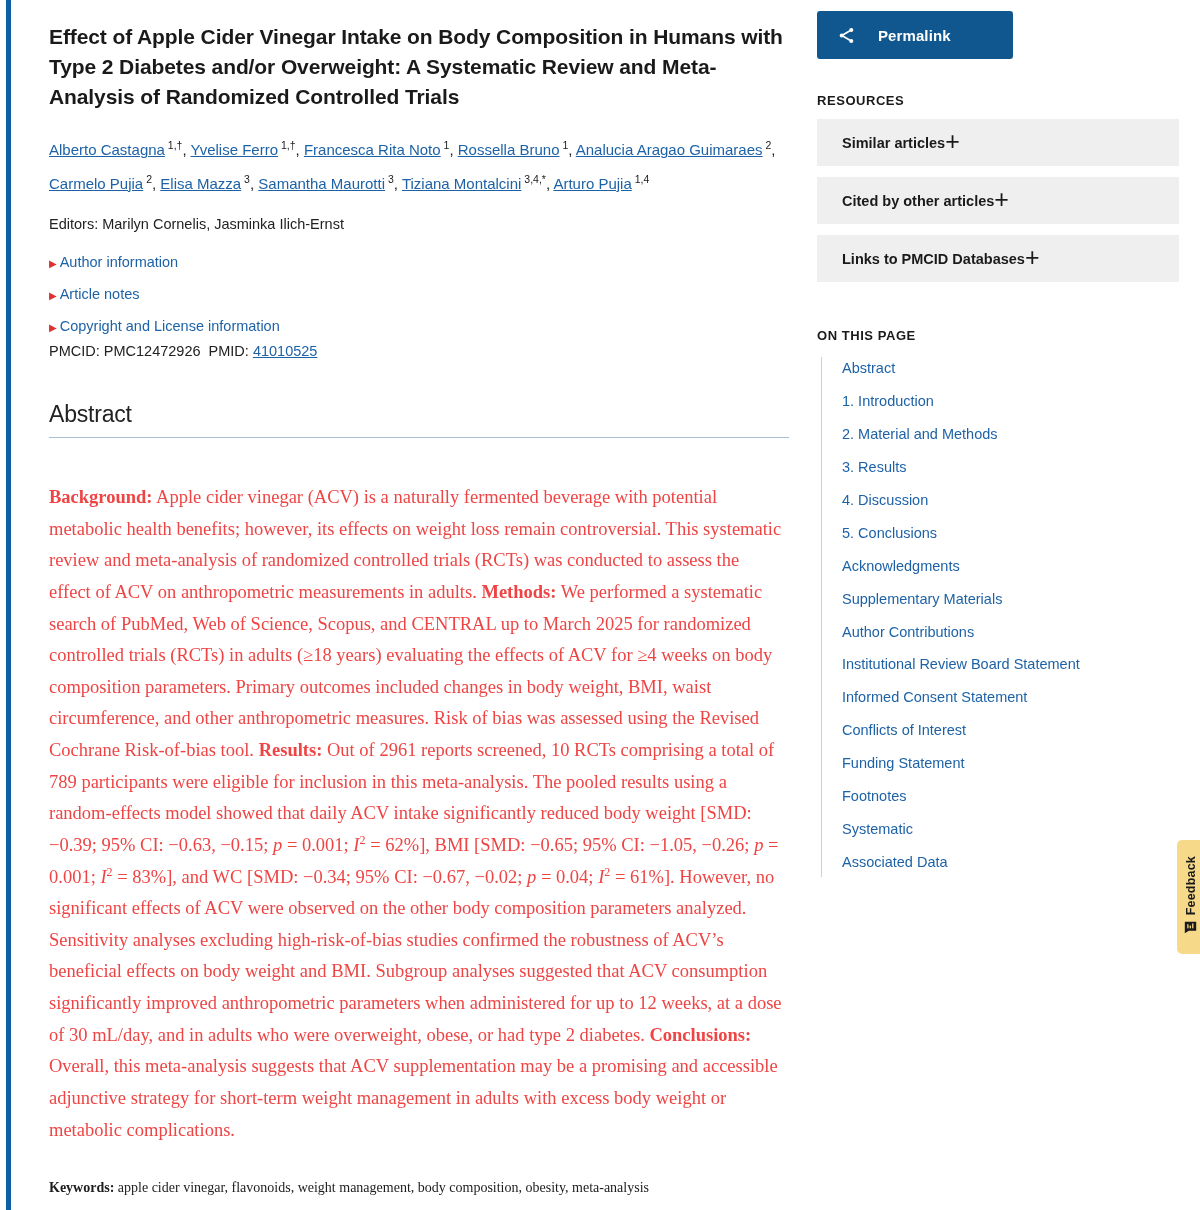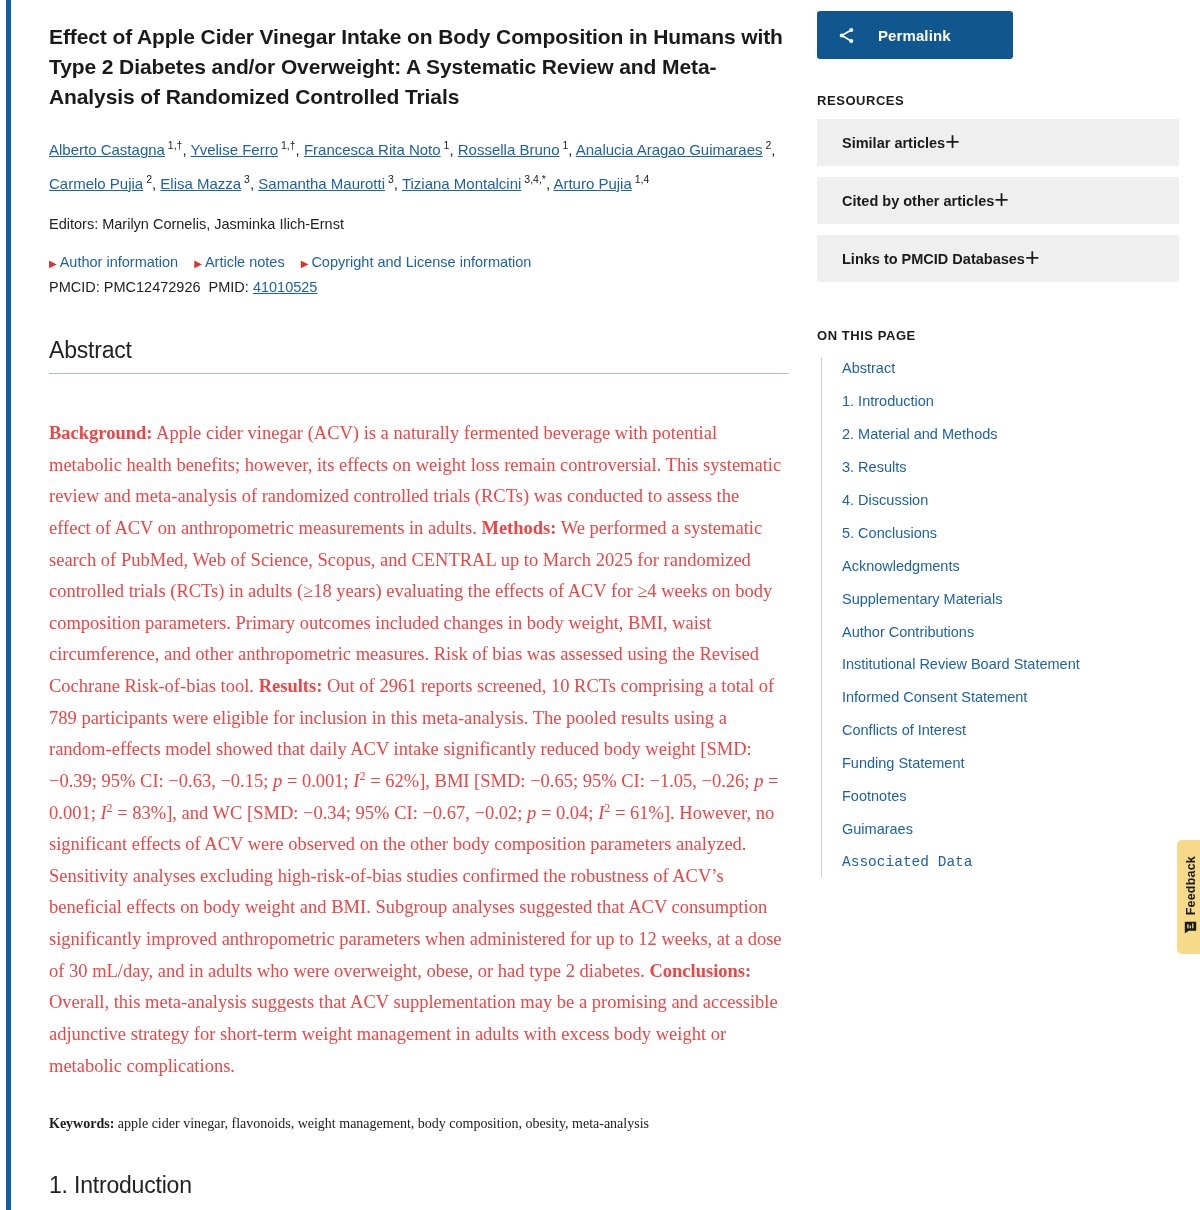--- a/index.html
+++ b/index.html
@@ -64,20 +64,21 @@
     font-size: 14.5px;
     color: #222;
     margin: 16px 0 0 0;
   }
   .infolinks {
     margin: 22px 0 0 0;
     font-size: 14.5px;
     display: flex;
     gap: 16px;
     align-items: baseline;
+    flex-direction: column;
   }
   .infolink {
     color: #1d62a7;
     text-decoration: none;
     white-space: nowrap;
   }
   .tri {
     color: #e03030;
     font-size: 10px;
     margin-right: 3px;
@@ -192,21 +193,21 @@
   }
   #toc a {
     display: block;
     color: #1d62a7;
     font-size: 14.5px;
     text-decoration: none;
     padding: 0 0 0 20px;
     margin-bottom: 17px;
     line-height: 1.1;
   }
-  #toc a:last-child { margin-bottom: 0; font-family: Liberation Mono, monospace; }
+  #toc a:last-child { margin-bottom: 0; }
   
   #feedback-tab {
     position: absolute;
     right: 0;
     top: 840px;
     width: 27px;
     height: 114px;
     background: #f7d98a;
     border-radius: 5px 0 0 5px;
     display: flex;
@@ -306,21 +307,21 @@
         <a href="#">4. Discussion</a>
         <a href="#">5. Conclusions</a>
         <a href="#">Acknowledgments</a>
         <a href="#">Supplementary Materials</a>
         <a href="#">Author Contributions</a>
         <a href="#">Institutional Review Board Statement</a>
         <a href="#">Informed Consent Statement</a>
         <a href="#">Conflicts of Interest</a>
         <a href="#">Funding Statement</a>
         <a href="#">Footnotes</a>
-        <a href="#">Guimaraes</a>
+        <a href="#">Systematic</a>
         <a href="#">Associated Data</a>
       </nav>
 
   </div>
 
   <div id="feedback-tab">
     <span class="fb-text">Feedback</span>
     <span>
       <svg width="13" height="13" viewBox="0 0 16 16" fill="#1a1a1a">
         <path d="M1 1h14v11H6l-5 3z"></path>

